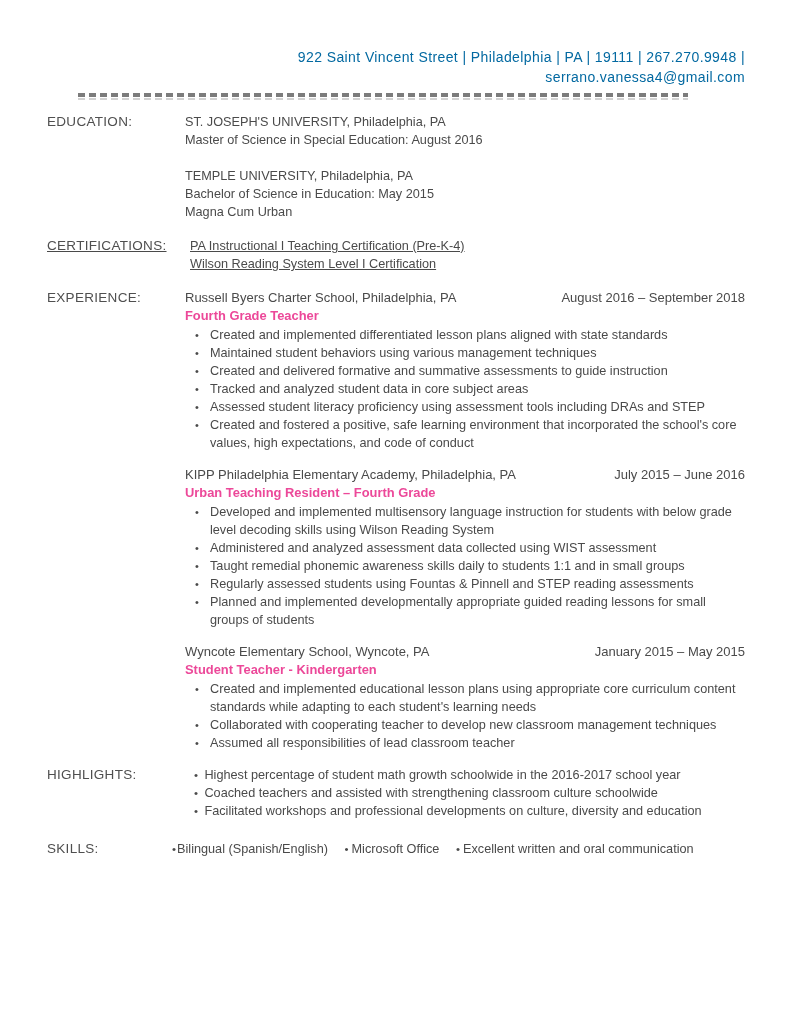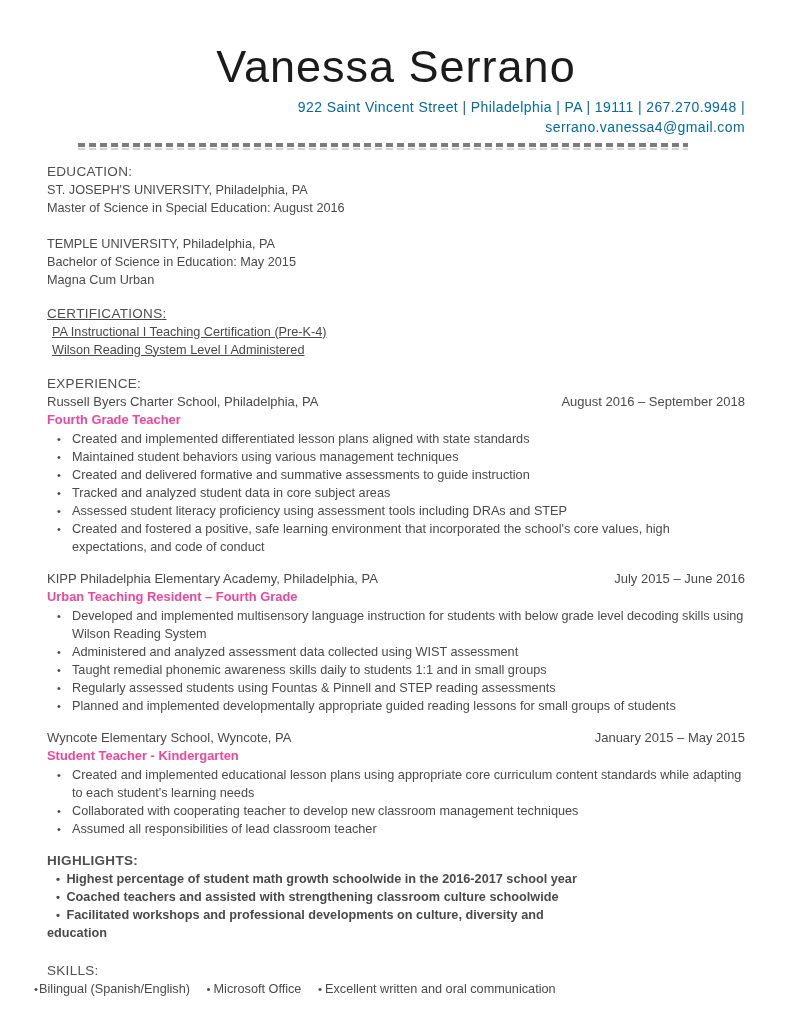--- a/index.html
+++ b/index.html
@@ -48,41 +48,40 @@
     height: 7px;
     background:
       repeating-linear-gradient(90deg, #7c7c7c 0 7px, transparent 7px 11px) top / 100% 4px no-repeat,
       repeating-linear-gradient(90deg, #d2d2d2 0 7px, transparent 7px 11px) bottom / 100% 2px no-repeat;
   }
 
   
   .row {
     display: flex;
     align-items: flex-start;
-    flex-direction: column;
   }
   .label {
     flex: none;
     width: 138px;
     font-size: 13.5px;
     line-height: 18px;
     letter-spacing: 0.3px;
     color: #4f4f4f;
   }
   .content {
     flex: 1;
     min-width: 0;
     font-size: 12.7px;
     line-height: 18px;
   }
 
   .section-education    { margin-top: 13px; margin-bottom: 16px; }
   .section-certifications { margin-bottom: 16px; text-decoration: underline; }
   .section-experience   { margin-bottom: 14px; }
-  .section-highlights   { margin-bottom: 20px; font-weight: bold; }
+  .section-highlights   { margin-bottom: 20px; }
 
   
   .school + .school { margin-top: 18px; }
 
   
   .cert-line { padding-left: 5px; }
 
   
   .job + .job { margin-top: 14px; }
   .job-header {
@@ -123,21 +122,20 @@
   .skill { margin-right: 13px; }
   .skill .dot { margin-right: 3px; font-size: 11.5px; }
   .skill:first-child .dot { margin-right: 1px; }
 </style>
 </head>
 <body>
 
 <div class="page">
 
   <header>
-    <h1 class="name">Vanessa Serrano</h1>
     <div class="contact-line">922 Saint Vincent Street | Philadelphia | PA | 19111 | 267.270.9948 |</div>
     <div class="contact-line email-line">serrano.vanessa4@gmail.com</div>
     <div class="divider"></div>
   </header>
 
   <section class="row section-education">
     <div class="label">EDUCATION:</div>
     <div class="content">
 
         <div class="school">
@@ -158,21 +156,21 @@
 
     </div>
   </section>
 
   <section class="row section-certifications">
     <div class="label">CERTIFICATIONS:</div>
     <div class="content">
 
         <div class="cert-line">PA Instructional I Teaching Certification (Pre-K-4)</div>
 
-        <div class="cert-line">Wilson Reading System Level I Administered</div>
+        <div class="cert-line">Wilson Reading System Level I Certification</div>
 
     </div>
   </section>
 
   <section class="row section-experience">
     <div class="label">EXPERIENCE:</div>
     <div class="content">
 
         <article class="job">
           <div class="job-header">

